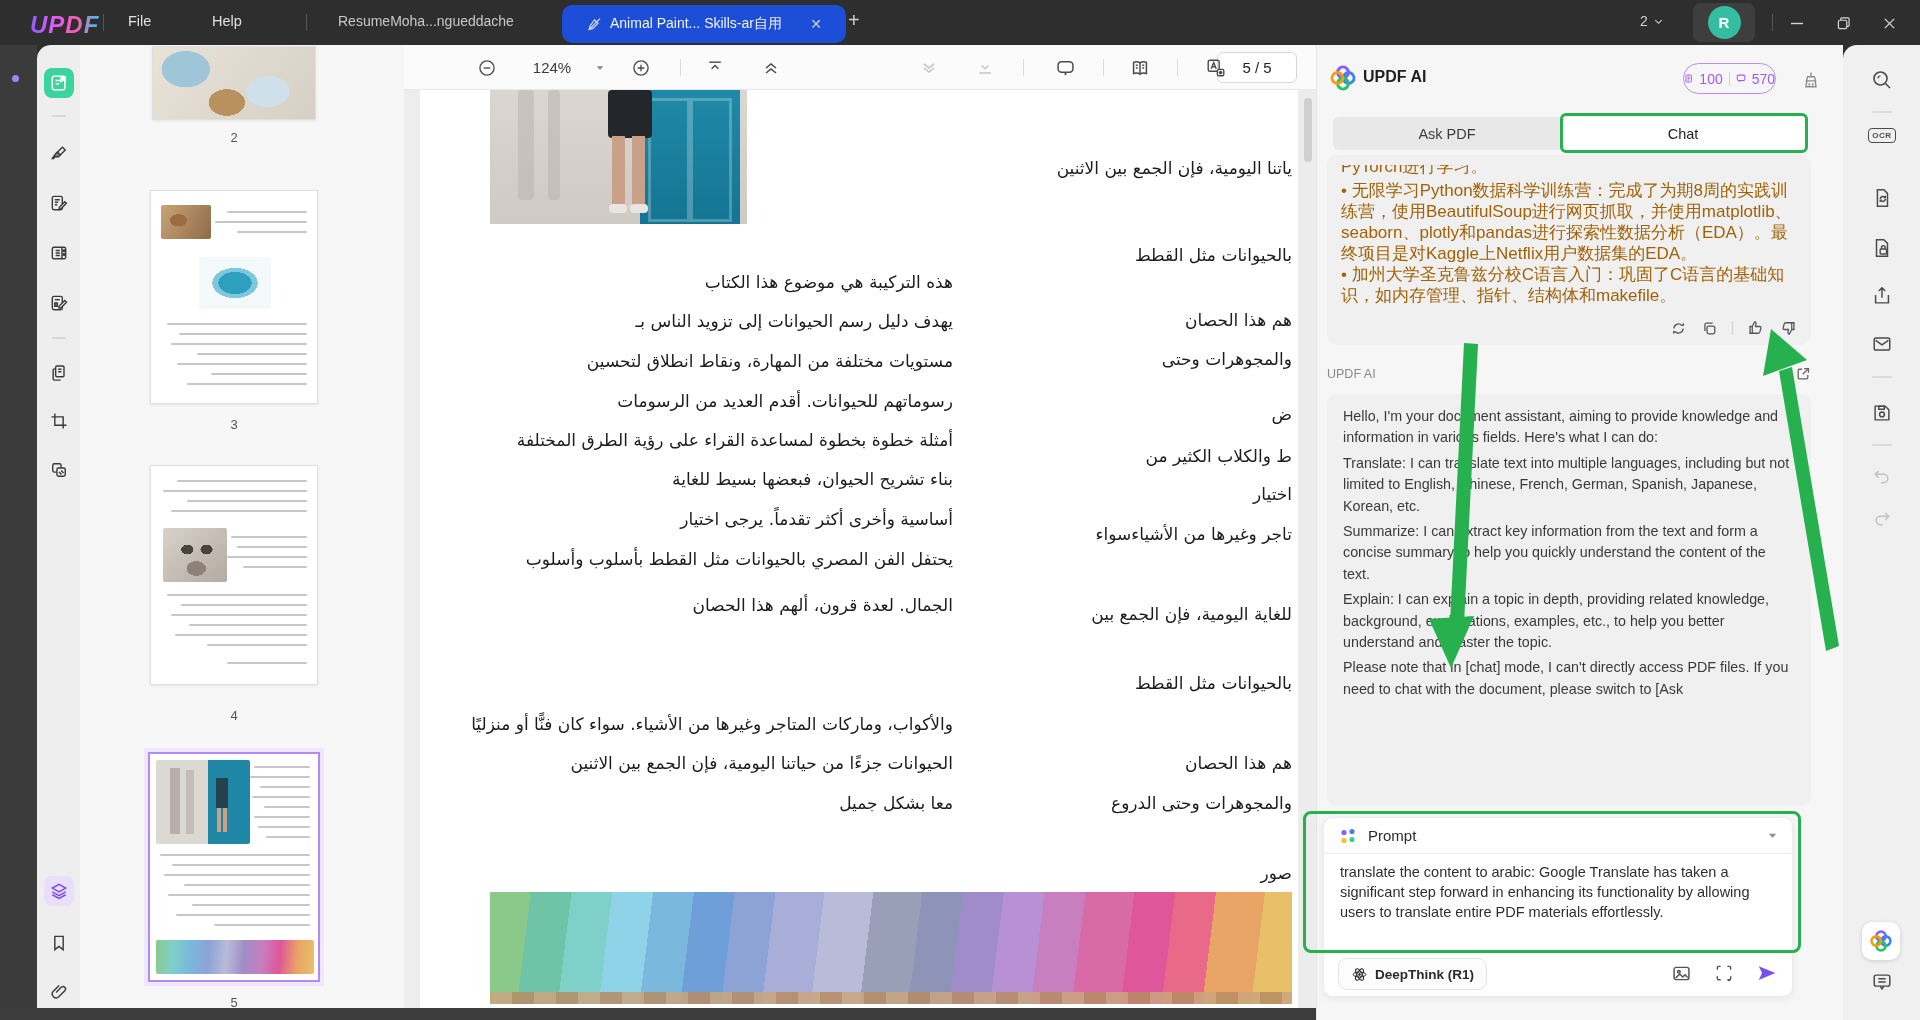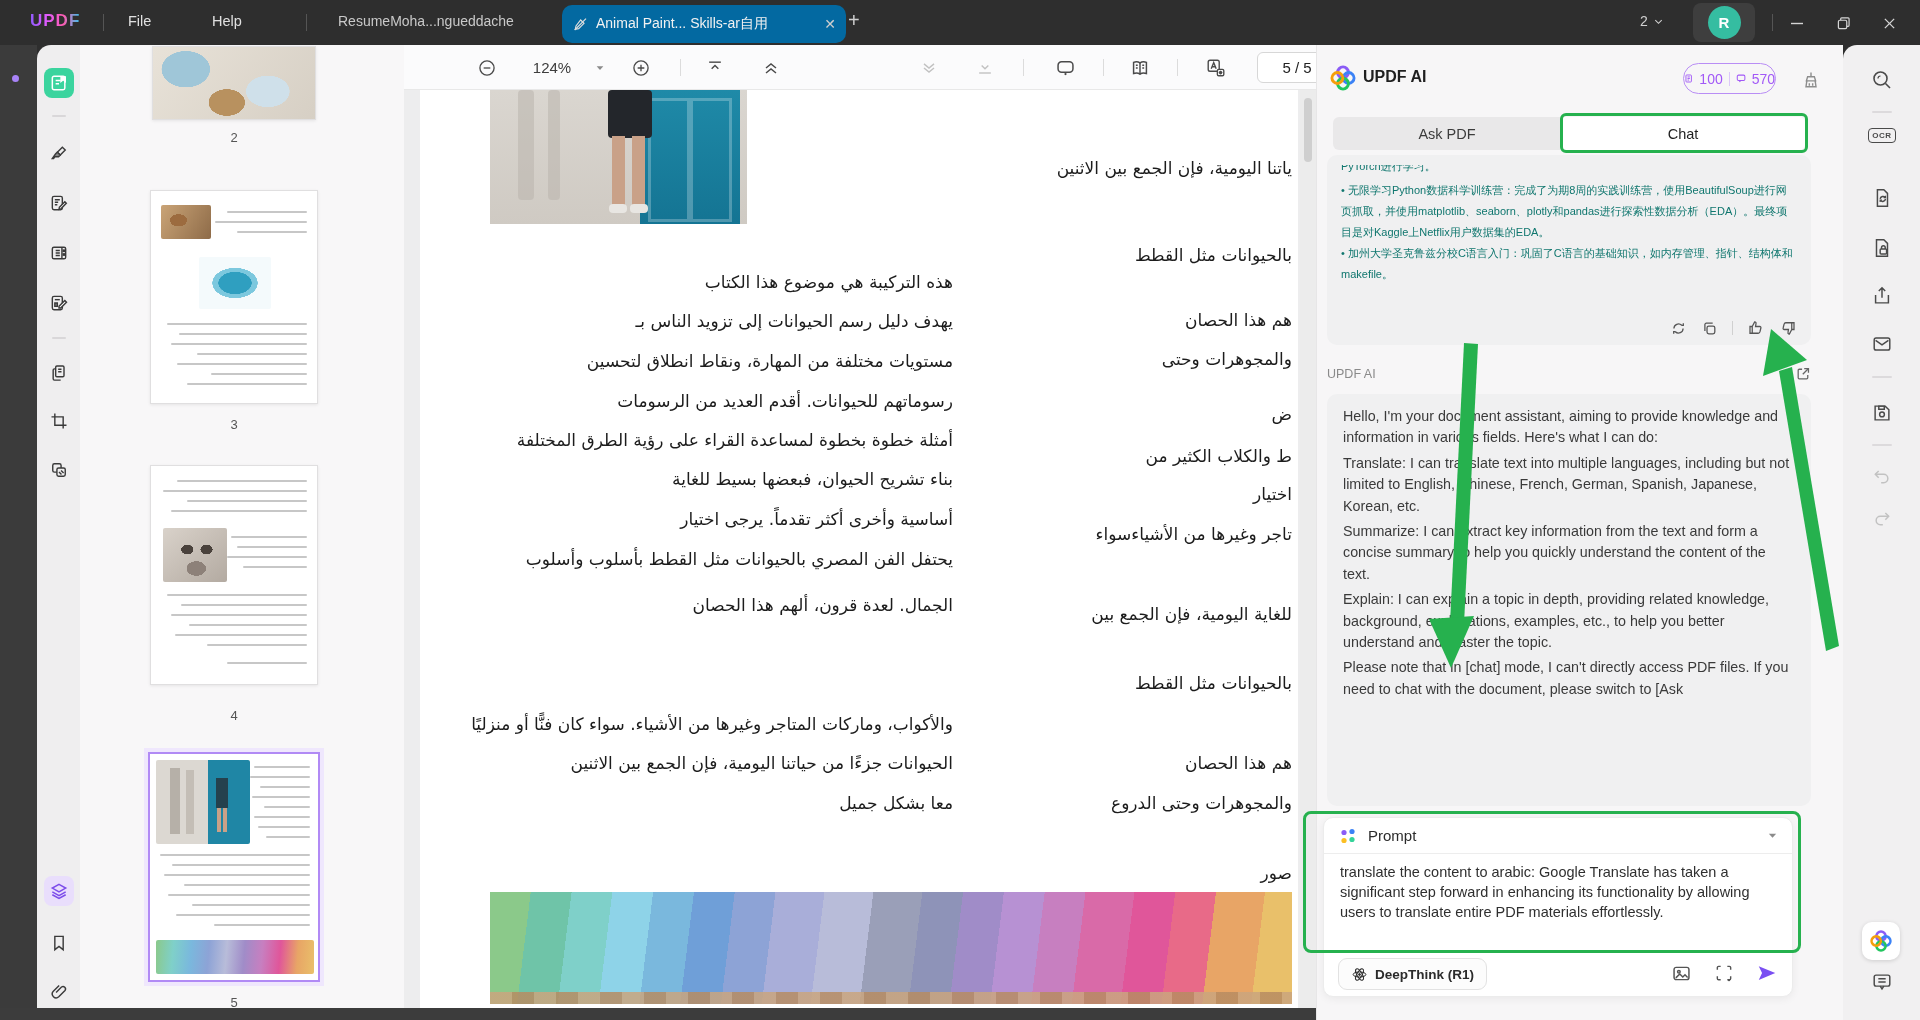--- a/index.html
+++ b/index.html
@@ -6,28 +6,28 @@
   html,body { width:1920px; height:1020px; overflow:hidden; background:#2e2e2e;
     font-family:"Liberation Sans","DejaVu Sans",sans-serif; }
   .abs { position:absolute; }
   svg { display:block; }
   .icon { color:#4a4a4a; }
   .icon.dim { color:#c2c2c2; }
   .icon.lite { color:#8d8d8d; }
 
   
   #titlebar { position:absolute; left:0; top:0; width:1920px; height:45px; background:#2e2e2e; color:#d6d6d6; }
-  .logo { position:absolute; left:30px; top:11px; font-size:17px; font-weight:bold; letter-spacing:1px;
+  .logo { position:absolute; left:30px; top:11px; font-size:24px; font-weight:bold; letter-spacing:1px;
     background:linear-gradient(90deg,#8f5bff,#e05bff,#ff5bb0,#35c3f0);
-    -webkit-background-clip:text; background-clip:text; color:transparent; }
+    -webkit-background-clip:text; background-clip:text; color:transparent;font-style:italic; }
   .tb-div { position:absolute; top:14px; width:1px; height:17px; background:#555; }
   .menu-item { position:absolute; top:13px; font-size:14.5px; color:#e0e0e0; cursor:default; }
   .tab-inactive { position:absolute; top:13px; font-size:14px; color:#c9c9c9; }
-  .tab-active { position:absolute; left:562px; top:5px; width:284px; height:38px; background:#0369a1;
-    border-radius:10px; display:flex; align-items:center; padding:0 10px; gap:8px; }
+  .tab-active { position:absolute; left:562px; top:5px; width:284px; height:38px; background:#1d4ed8;
+    border-radius:10px; display:flex; align-items:center; padding:0 24px; gap:8px; }
   .tab-active .t-label { font-size:14px; color:#f2f2f2; white-space:nowrap; }
   .tab-x { margin-left:auto; color:#cfcfcf; font-size:14px; }
   .tb-plus { position:absolute; left:848px; top:9px; font-size:20px; color:#cfcfcf; }
   .win-count { position:absolute; left:1640px; top:13px; font-size:14px; color:#d0d0d0; display:flex; gap:5px; align-items:center; }
   .avatar-wrap { position:absolute; left:1693px; top:3px; width:62px; height:39px; background:#3e3e3e; border-radius:8px; display:flex; align-items:center; justify-content:center; }
   .avatar { width:33px; height:33px; border-radius:50%; background:#35bda1; color:#fff; font-size:15px; font-weight:bold; display:flex; align-items:center; justify-content:center; }
   .win-btn { position:absolute; top:10px; width:34px; height:26px; display:flex; align-items:center; justify-content:center; color:#d5d5d5; }
 
   
   #leftrail { position:absolute; left:0; top:45px; width:37px; height:975px; background:#3b3b3b; }
@@ -43,21 +43,21 @@
   .thumb-label { position:absolute; width:40px; text-align:center; font-size:13px; color:#555; }
   .thumb-page { position:absolute; background:#fff; border:1px solid #e0dfe0; box-shadow:0 1px 3px rgba(0,0,0,.08); overflow:hidden; }
   .tline { position:absolute; height:2px; background:#c7c7c7; border-radius:1px; }
   .panel-grip { position:absolute; left:395px; top:375px; width:5px; height:46px; border-radius:3px; background:#d8d8d8; }
 
   
   #viewer-toolbar { position:absolute; left:404px; top:45px; width:912px; height:45px; background:#fbfbfc; border-bottom:1px solid #e8e8e8; }
   .vt-item { position:absolute; top:0; height:45px; display:flex; align-items:center; justify-content:center; }
   .vt-sep { position:absolute; top:14px; width:1px; height:17px; background:#dcdcdc; }
   .zoom-label { font-size:15px; color:#3d3d3d; }
-  .page-box { position:absolute; left:813px; top:7px; width:80px; height:31px; background:#fff; border:1px solid #d7d7d7; border-radius:6px; font-size:15px; color:#222; display:flex; align-items:center; justify-content:center;margin-left:40px; }
+  .page-box { position:absolute; left:813px; top:7px; width:80px; height:31px; background:#fff; border:1px solid #d7d7d7; border-radius:6px; font-size:15px; color:#222; display:flex; align-items:center; justify-content:center; }
   #pdf-bg { position:absolute; left:404px; top:90px; width:912px; height:918px; background:#ededee; }
   #pdf-page { position:absolute; left:420px; top:90px; width:878px; height:918px; background:#fff; overflow:hidden; }
   .ar { position:absolute; direction:rtl; white-space:nowrap; font-size:17px; color:#1c1c1c; font-family:"DejaVu Sans",sans-serif; }
   .ar-main { right:345px; }
   .ar-side { right:6px; }
   .v-scroll { position:absolute; left:1300px; top:90px; width:16px; height:918px; background:#ececec; }
   .v-scroll .handle { position:absolute; left:4px; top:8px; width:8px; height:64px; border-radius:4px; background:#cfcfcf; }
   #bottom-strip { position:absolute; left:0; top:1008px; width:1316px; height:12px; background:#3c3c3c; }
 
   
@@ -82,21 +82,21 @@
   
   .mini-img { position:absolute; border-radius:2px; }
 
   
   #ai-panel { position:absolute; left:1316px; top:45px; width:527px; height:975px; background:#f7f6f7; border-left:1px solid #e7e6e7; }
   .ai-title { position:absolute; left:46px; top:23px; font-size:16px; font-weight:bold; color:#1f1f1f; }
   .credit-badge { position:absolute; left:366px; top:18px; width:93px; height:31px; border:1.5px solid #b98df5; border-radius:16px; display:flex; align-items:center; justify-content:center; gap:6px; color:#a259f7; font-size:14px; }
   .credit-badge .cb-sep { width:1px; height:14px; background:#dcc8f9; }
   .ai-tab { position:absolute; top:72px; height:33px; display:flex; align-items:center; justify-content:center; font-size:14.5px; }
   .bubble { position:absolute; left:10px; width:484px; background:#f0f0f1; border-radius:10px; overflow:hidden; }
-  .bubble-cn { top:110px; height:190px; padding:10px 14px; font-size:11px; line-height:21px; color:#0f766e; }
+  .bubble-cn { top:110px; height:190px; padding:10px 14px; font-size:17px; line-height:21px; color:#a16207; }
   .clip-line { height:13px; overflow:hidden; margin-bottom:2px; }
   .clip-line span { display:block; margin-top:-9px; }
   .action-row { position:absolute; right:14px; bottom:8px; display:flex; align-items:center; gap:14px; color:#555; }
   .action-row .a-sep { width:1px; height:14px; background:#d0d0d0; }
   .sender { position:absolute; left:10px; top:322px; font-size:12.5px; color:#8a8a8a; }
   .bubble-en { top:349px; height:412px; padding:12px 16px; font-size:14.3px; line-height:21.4px; color:#3a3a3a; }
   .bubble-en p { margin-bottom:4px; }
 
   .prompt-box { position:absolute; left:6px; top:772px; width:470px; height:180px; background:#fff; border:1px solid #ececec; border-radius:10px; box-shadow:0 2px 8px rgba(0,0,0,.06); }
   .prompt-head { position:absolute; left:0; top:0; width:100%; height:36px; border-bottom:1px solid #ededed; display:flex; align-items:center; padding:0 14px; gap:10px; }

